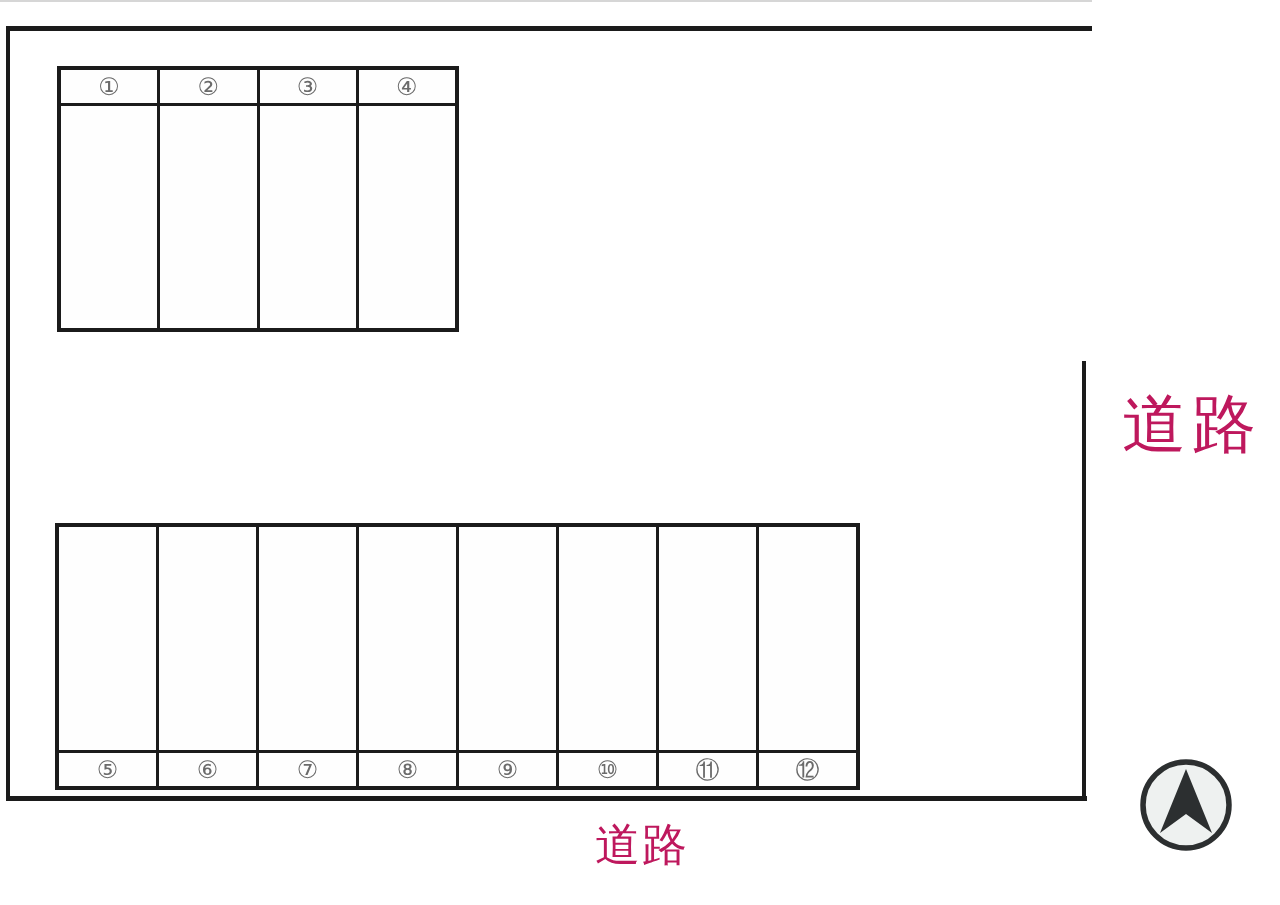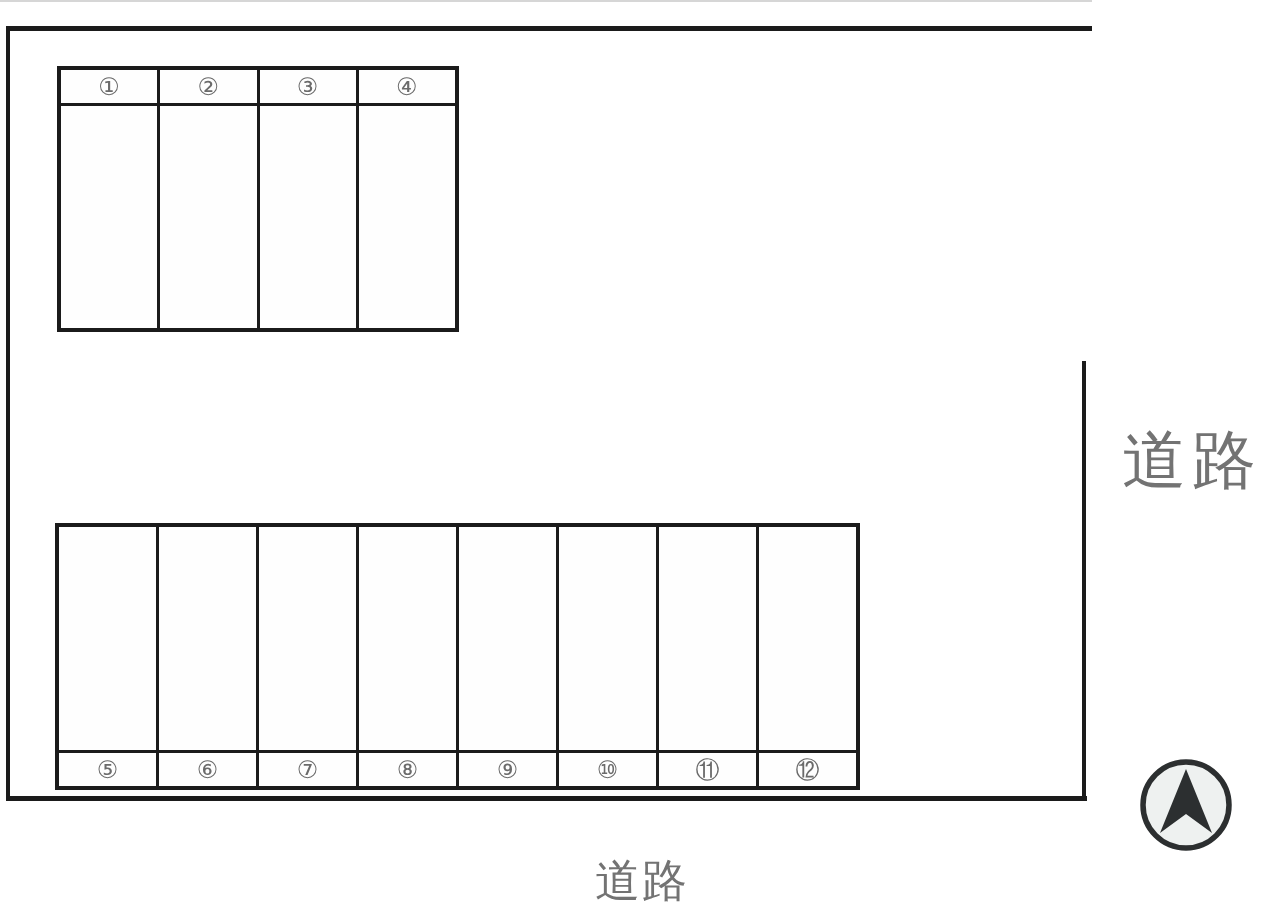--- a/index.html
+++ b/index.html
@@ -61,24 +61,23 @@
   .space-number {
     color: #6b6b6b;
     font-size: 24px;
     line-height: 1;
     user-select: none;
   }
 
   
   .road-label {
     position: absolute;
-    color: #737373;
+    color: #be185d;
     line-height: 1;
     white-space: nowrap;
-    margin-top: 36px;
   }
   .road-right {
     left: 1122px; top: 392px;
     font-size: 64px;
     letter-spacing: 6px;
   }
   .road-bottom {
     left: 595px; top: 822px;
     font-size: 45px;
     letter-spacing: 2px;

